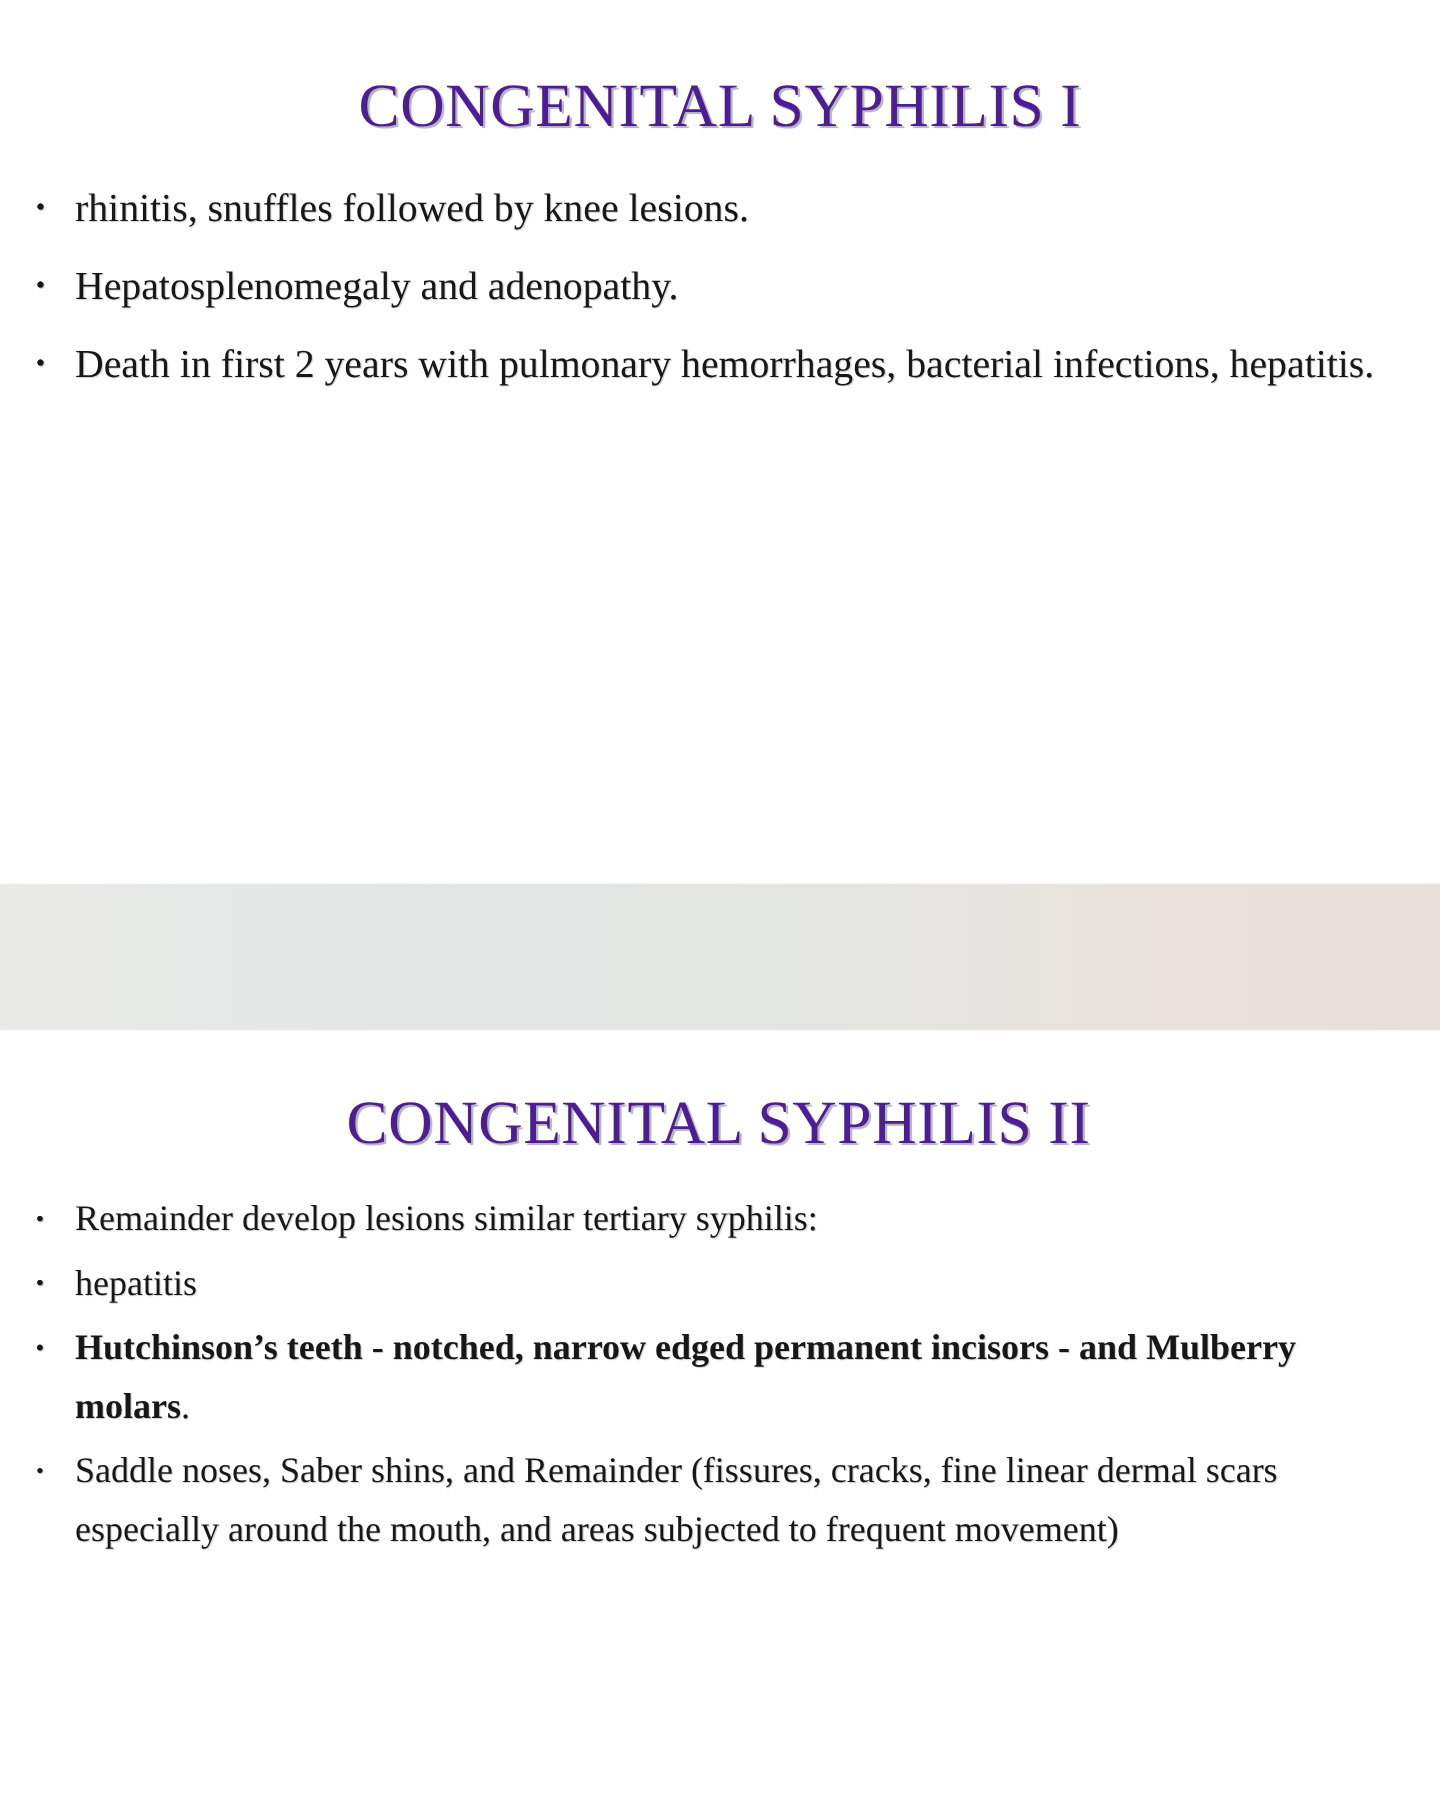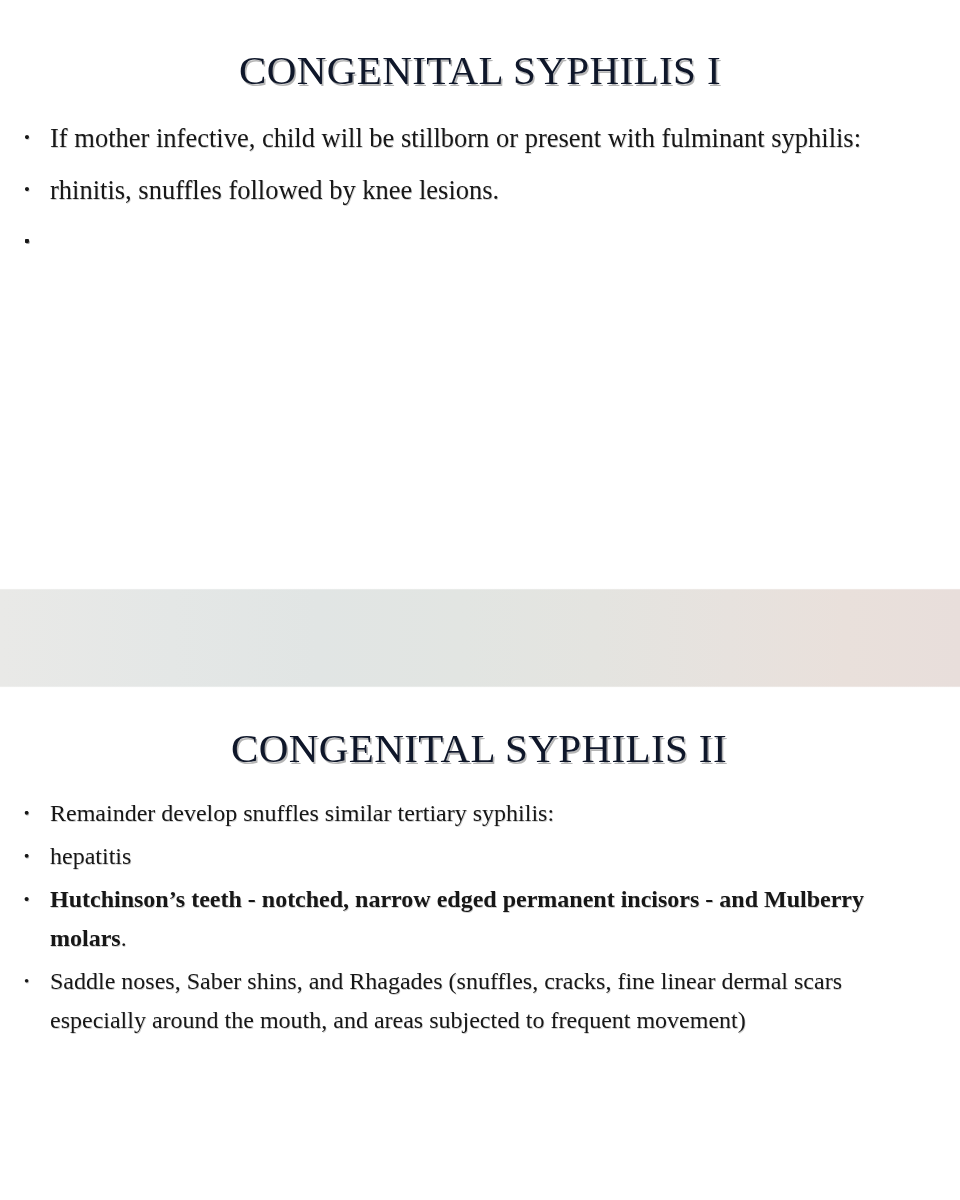--- a/index.html
+++ b/index.html
@@ -34,21 +34,21 @@
   }
   #slide-one { top: 0; height: 588px; }
   #slide-two { top: 688px; height: 512px; }
 
   .slide-title {
     text-align: center;
     font-family: "Liberation Serif", "DejaVu Serif", serif;
     font-weight: 400;
     font-size: 41px;
     letter-spacing: 0.4px;
-    color: #0f172a;
+    color: #4c1d95;
     white-space: nowrap;
     text-shadow: 1.5px 1.5px 0.6px rgba(120,120,120,0.55);
   }
   #slide-one .slide-title { margin: 46px 0 0 0; }
   #slide-two .slide-title { margin: 36px 12px 0 0; padding-left: 10px; }
 
   .bullet-list {
     list-style: none;
     margin: 0;
     padding: 0;
@@ -130,39 +130,39 @@
   }
 </style>
 </head>
 <body>
 
 <div class="page">
 
   <section class="slide" id="slide-one">
     <h1 class="slide-title">CONGENITAL SYPHILIS I</h1>
     <ul class="bullet-list" id="slide-one-bullets">
-        <li class="bullet-item"><span class="bullet-dot">•</span><span>If mother infective, child will be stillborn or present with fulminant syphilis:</span></li>
+        <li class="bullet-item"><span class="bullet-dot">•</span></li>
         <li class="bullet-item"><span class="bullet-dot">•</span><span>rhinitis, snuffles followed by knee lesions.</span></li>
         <li class="bullet-item"><span class="bullet-dot">•</span></li>
+        <li class="bullet-item"><span class="bullet-dot">•</span><span>Hepatosplenomegaly and adenopathy.</span></li>
         <li class="bullet-item"><span class="bullet-dot">•</span></li>
-        <li class="bullet-item"><span class="bullet-dot">•</span></li>
-        <li class="bullet-item"><span class="bullet-dot">•</span></li>
+        <li class="bullet-item"><span class="bullet-dot">•</span><span>Death in first 2 years with pulmonary hemorrhages, bacterial infections, hepatitis.</span></li>
       </ul>
   </section>
 
   <div id="slide-separator">
     <div class="band-edge-top"></div>
     <div class="band-edge-bottom"></div>
   </div>
 
   <section class="slide" id="slide-two">
     <h1 class="slide-title">CONGENITAL SYPHILIS II</h1>
     <ul class="bullet-list" id="slide-two-bullets">
         <li class="bullet-item"><span class="bullet-dot">•</span></li>
-        <li class="bullet-item"><span class="bullet-dot">•</span><span>Remainder develop snuffles similar tertiary syphilis:</span></li>
+        <li class="bullet-item"><span class="bullet-dot">•</span><span>Remainder develop lesions similar tertiary syphilis:</span></li>
         <li class="bullet-item"><span class="bullet-dot">•</span></li>
         <li class="bullet-item"><span class="bullet-dot">•</span><span>hepatitis</span></li>
         <li class="bullet-item is-bold"><span class="bullet-dot">•</span><span>Hutchinson’s teeth - notched, narrow edged permanent incisors - and Mulberry molars</span><span class="tail-normal">.</span></li>
-        <li class="bullet-item"><span class="bullet-dot">•</span><span>Saddle noses, Saber shins, and Rhagades (snuffles, cracks, fine linear dermal scars especially around the mouth, and areas subjected to frequent movement)</span></li>
+        <li class="bullet-item"><span class="bullet-dot">•</span><span>Saddle noses, Saber shins, and Remainder (fissures, cracks, fine linear dermal scars especially around the mouth, and areas subjected to frequent movement)</span></li>
       </ul>
   </section>
 
 </div>
 
 </body></html>

